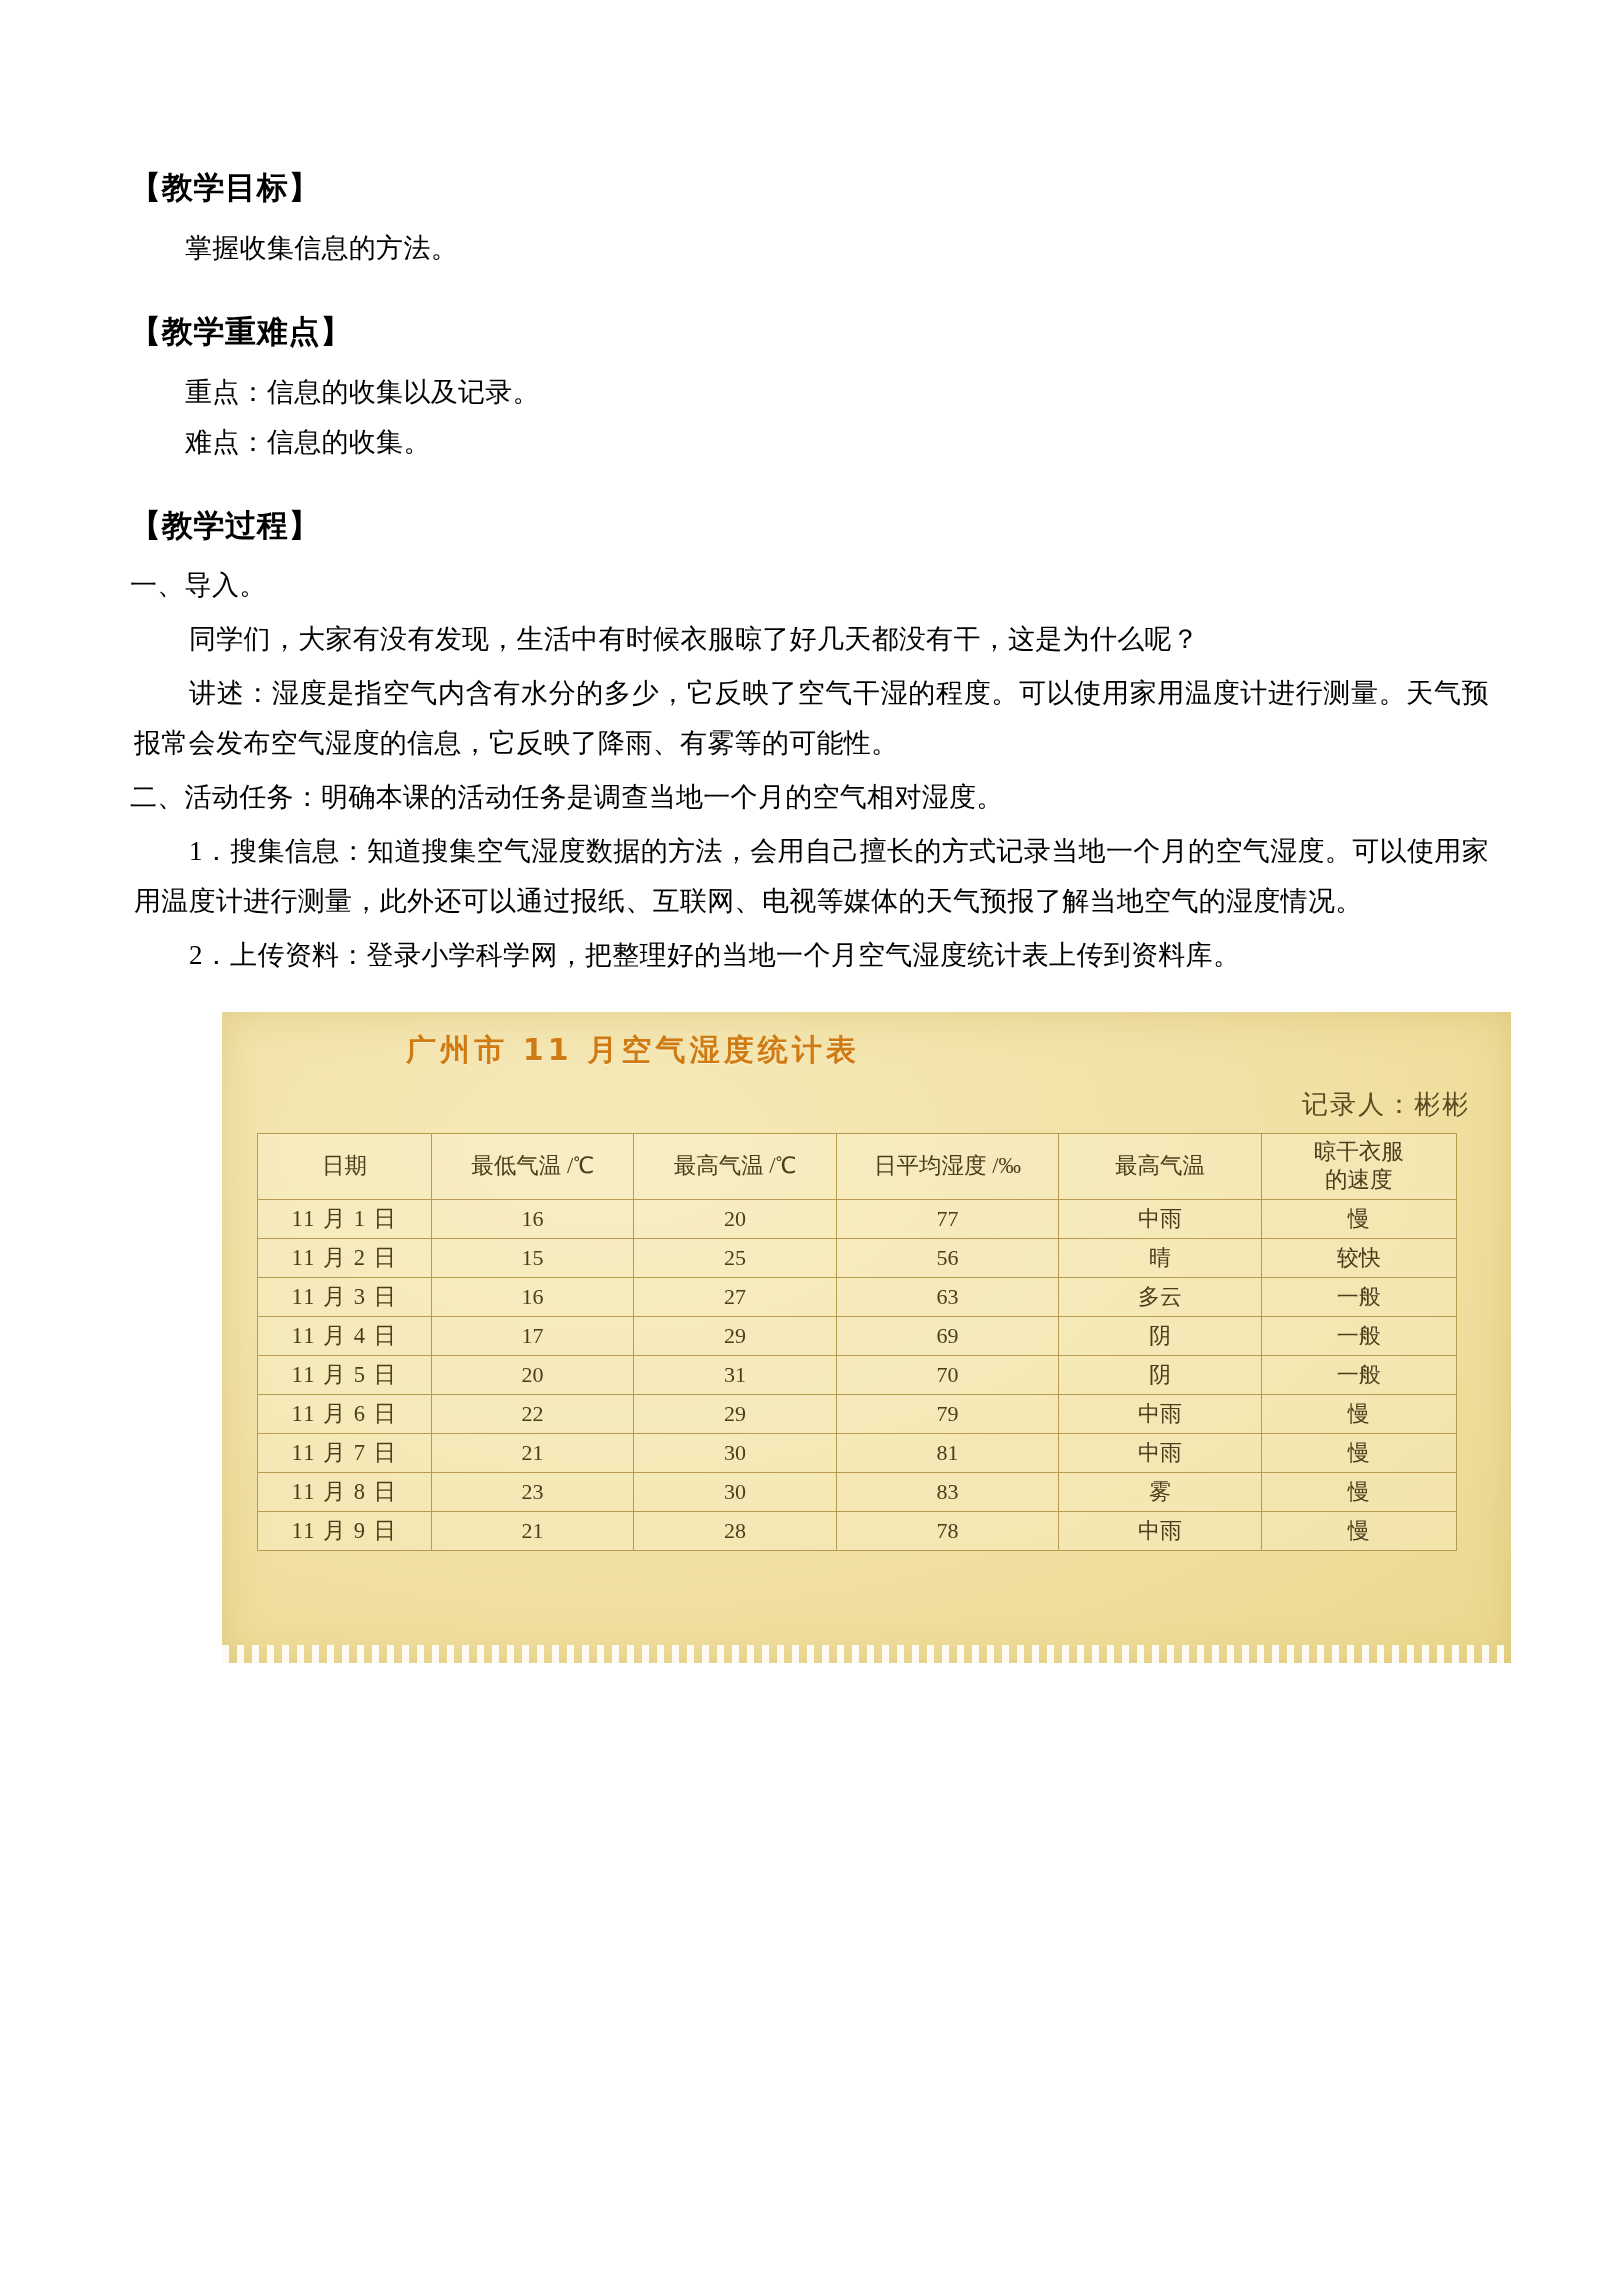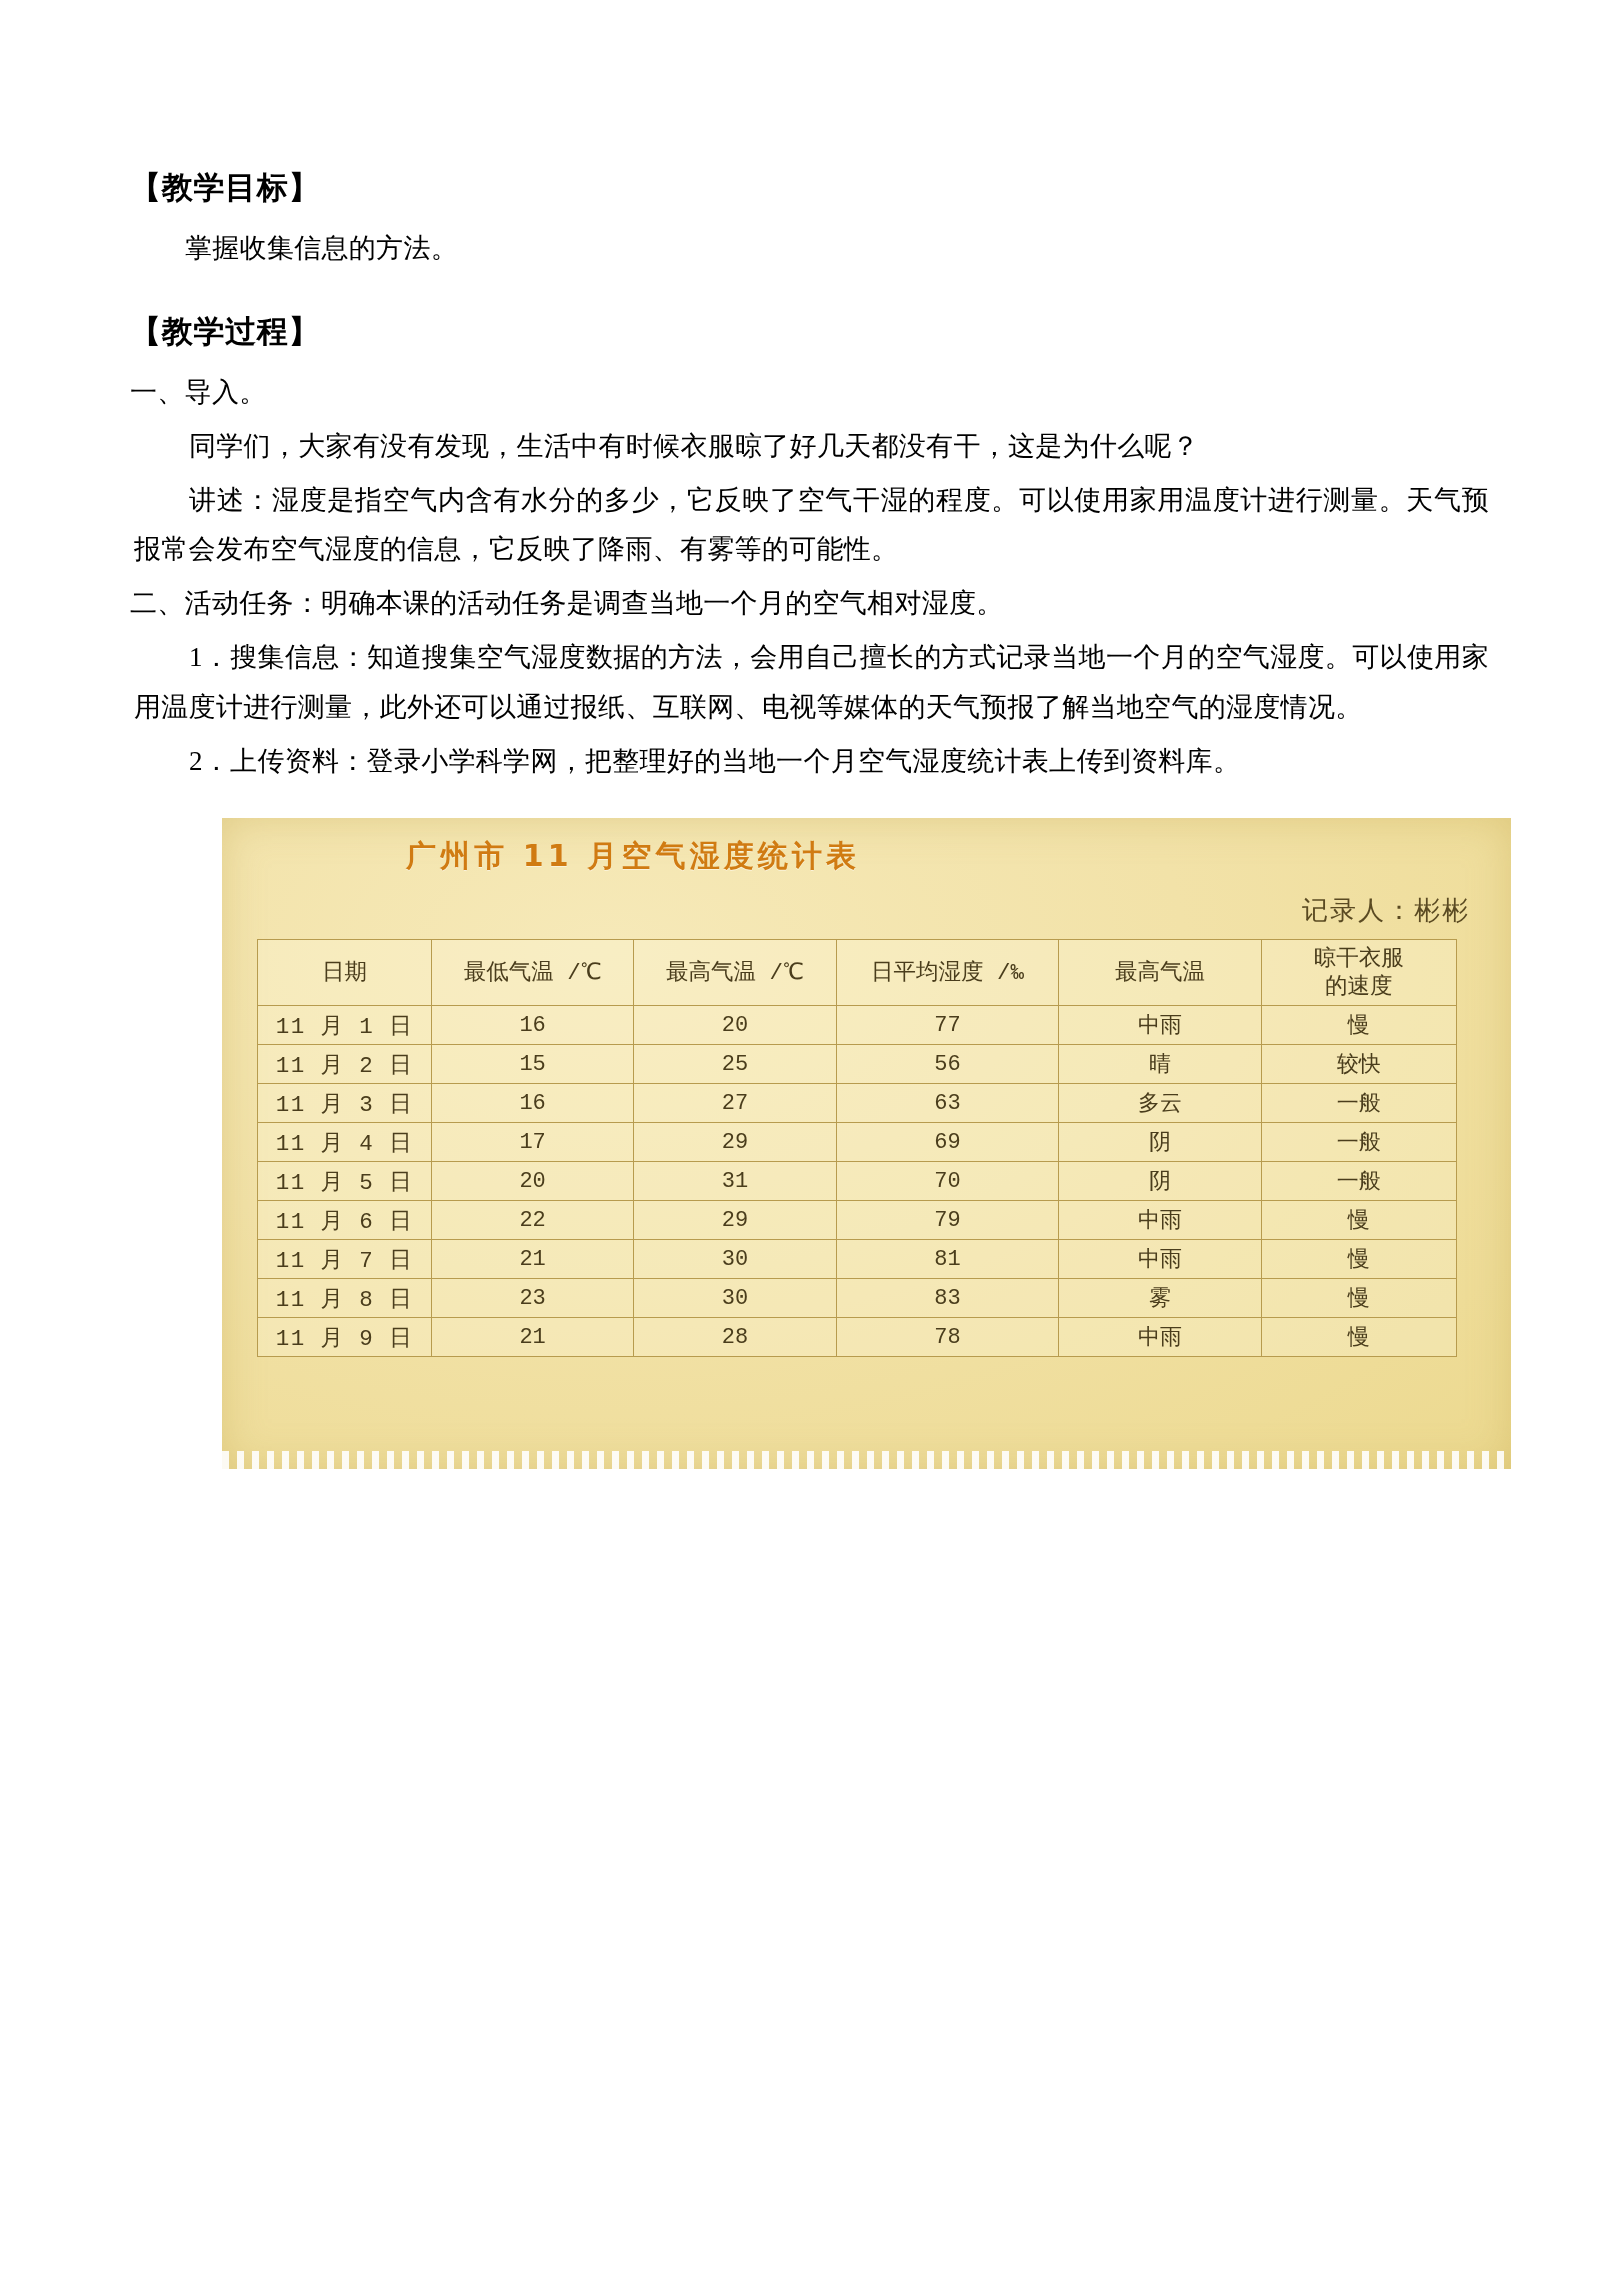--- a/index.html
+++ b/index.html
@@ -104,21 +104,21 @@
     color: #5a4a22;
     letter-spacing: 2px;
     font-family: "DejaVu Sans", "Liberation Sans", sans-serif;
   }
   table.hum {
     position: absolute;
     top: 121px;
     left: 35px;
     width: 1200px;
     border-collapse: collapse;
-    font-family: Liberation Mono, monospace;
+    font-family: Liberation Serif, serif;
     color: #4a3d1c;
   }
   table.hum th, table.hum td {
     border: 1.4px solid #b79b4e;
     text-align: center;
     font-size: 22px;
     padding: 0;
     height: 38px;
     font-weight: normal;
     background: rgba(255,252,226,0.28);
@@ -144,20 +144,26 @@
 
 <div class="page">
 
 
   <div class="sec-goal">
     <p class="section-head">【教学目标】</p>
     <div class="gap-s"></div>
     <p class="body-line indent2">掌握收集信息的方法。</p>
   </div>
 
+  <div class="sec-key">
+    <p class="section-head">【教学重难点】</p>
+    <div class="gap-s"></div>
+    <p class="body-line indent2">重点：信息的收集以及记录。</p>
+    <p class="body-line indent2">难点：信息的收集。</p>
+  </div>
 
   <div class="sec-proc">
     <p class="section-head">【教学过程】</p>
     <div class="gap-s"></div>
     <p class="body-line">一、导入。</p>
     <p class="para-block">同学们，大家有没有发现，生活中有时候衣服晾了好几天都没有干，这是为什么呢？</p>
     <p class="para-block">讲述：湿度是指空气内含有水分的多少，它反映了空气干湿的程度。可以使用家用温度计进行测量。天气预报常会发布空气湿度的信息，它反映了降雨、有雾等的可能性。</p>
     <p class="body-line">二、活动任务：明确本课的活动任务是调查当地一个月的空气相对湿度。</p>
     <p class="para-block">1．搜集信息：知道搜集空气湿度数据的方法，会用自己擅长的方式记录当地一个月的空气湿度。可以使用家用温度计进行测量，此外还可以通过报纸、互联网、电视等媒体的天气预报了解当地空气的湿度情况。</p>
     <p class="para-block">2．上传资料：登录小学科学网，把整理好的当地一个月空气湿度统计表上传到资料库。</p>

